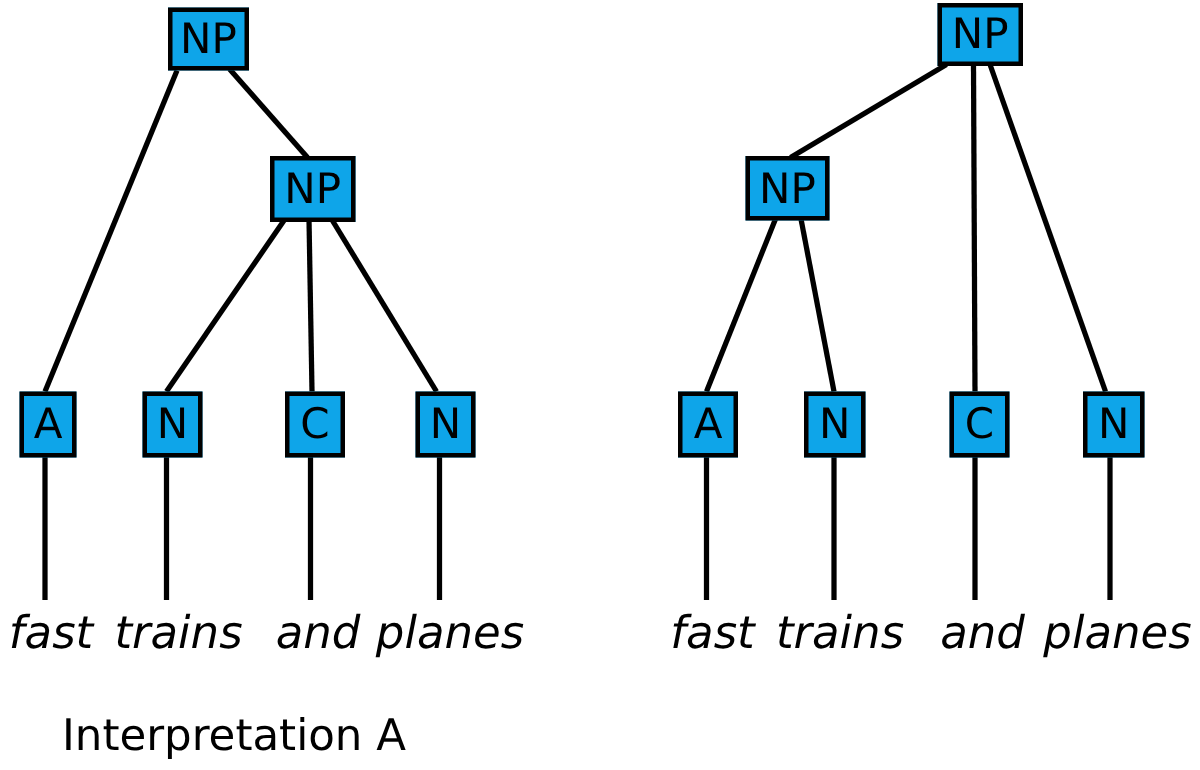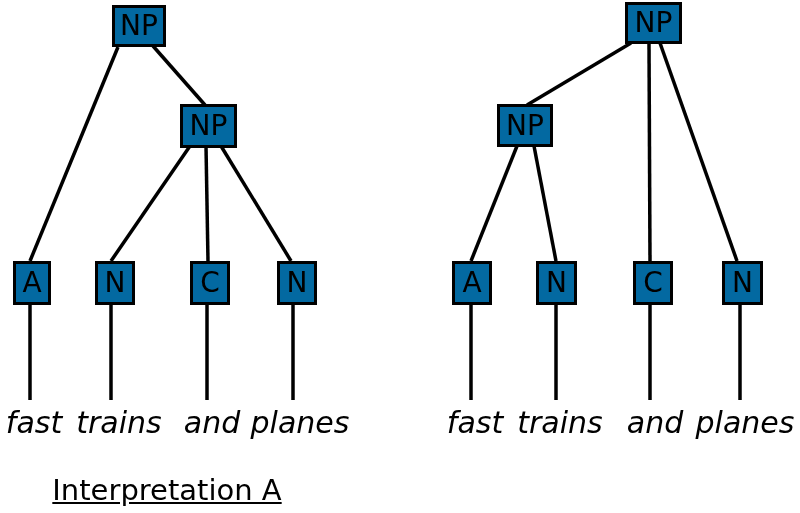--- a/index.html
+++ b/index.html
@@ -19,21 +19,21 @@
     position: absolute;
     left: 0;
     top: 0;
     width: 800px;
     height: 513px;
   }
   .node-box {
     position: absolute;
     box-sizing: border-box;
     border: 3px solid #000000;
-    background: #0369a1;
+    background: #0ea5e9;
     display: flex;
     align-items: center;
     justify-content: center;
     font-size: 28px;
     color: #000000;
     line-height: 1;
     z-index: 2;
   }
   .word {
     position: absolute;
@@ -98,21 +98,21 @@
   </div>
   <div class="node-box" style="left:277px; top:261px; width:40px; height:44px;">
     <span>N</span>
   </div>
 
   <div class="word" style="left:34px; top:405px;">fast</div>
   <div class="word" style="left:119px; top:405px;">trains</div>
   <div class="word" style="left:212px; top:405px;">and</div>
   <div class="word" style="left:300px; top:405px;">planes</div>
 
-  <div class="caption" style="left:167px; top:473px;text-decoration:underline;">Interpretation A</div>
+  <div class="caption" style="left:156px; top:473px;">Interpretation A</div>
 
   <div class="node-box" style="left:625px; top:2px; width:57px; height:42px;">
     <span>NP</span>
   </div>
   <div class="node-box" style="left:497px; top:104px; width:56px; height:43px;">
     <span>NP</span>
   </div>
   <div class="node-box" style="left:452px; top:261px; width:40px; height:44px;">
     <span>A</span>
   </div>

